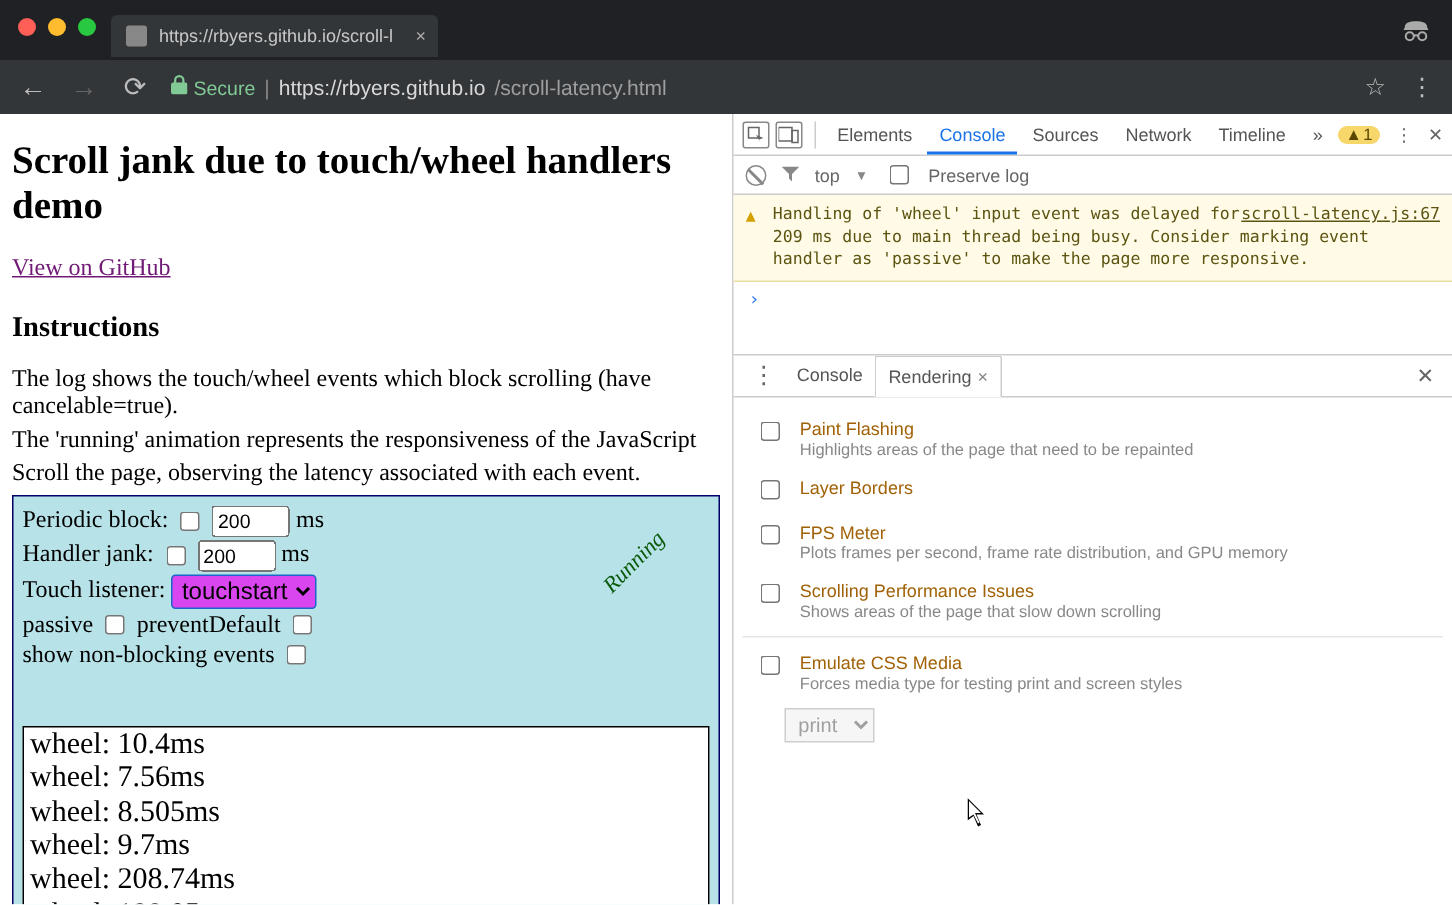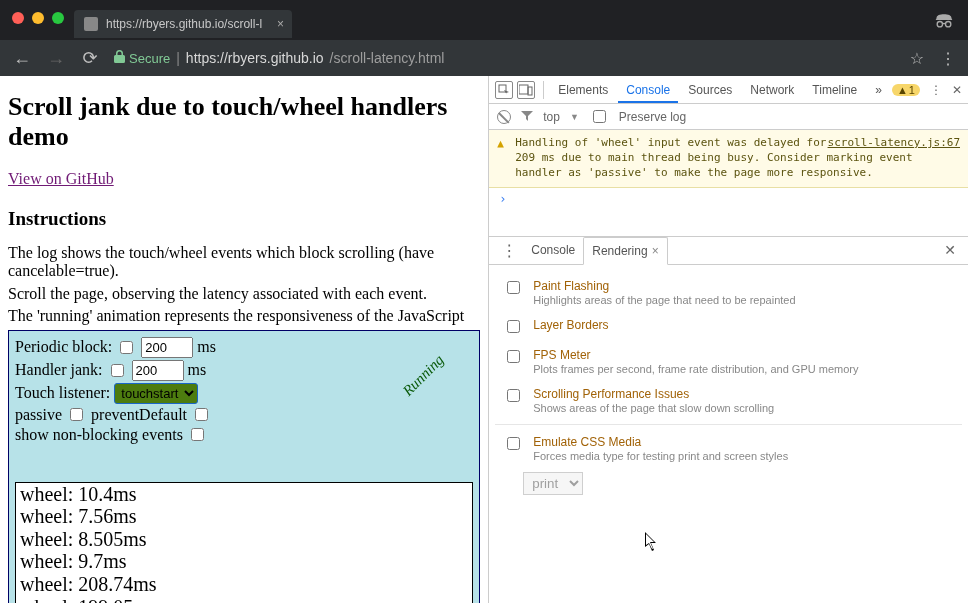--- a/index.html
+++ b/index.html
@@ -33,21 +33,21 @@
   .content { display: flex; height: calc(603px - 76px); }
   .page { width: 498px; background: #fff; overflow: hidden; padding: 6px 8px; font-family: "Times New Roman", Times, serif; font-size: 16px; color: #000; }
   .page h1 { font-size: 26px; margin: 10px 0 18px 0; font-weight: bold; }
   .page a.gh { color: #701a75; text-decoration: underline; }
   .page h2 { font-size: 19px; margin: 20px 0 14px 0; font-weight: bold; }
   .page p.desc { margin: 4px 0; line-height: 1.15; }
   .panel { margin-top: 4px; border: 1px solid #006; background: #b7e2e8; padding: 4px 6px; position: relative; }
   .panel .row { margin: 2px 0; display: flex; align-items: center; gap: 4px; }
   .panel input[type=checkbox] { margin: 0 4px; }
   .panel input[type=number] { width: 52px; font-size: 13px; padding: 1px 2px; }
-  .panel select { font-size: 13px; background: #4d7c0f; border: 1px solid #1a66c9; border-radius: 3px; padding: 1px 2px; }
+  .panel select { font-size: 16px; background: #d946ef; border: 1px solid #1a66c9; border-radius: 3px; padding: 1px 2px; }
   .running { position: absolute; right: 30px; top: 36px; color: #0a5a0a; font-family: Times, serif; font-style: italic; font-size: 15px; transform: rotate(-45deg); }
   .logbox { margin-top: 38px; border: 1px solid #000; background: #fff; height: 152px; overflow: hidden; padding: 0 4px; }
   .logbox div { font-family: "Times New Roman", serif; font-size: 20px; line-height: 1.13; }
 
   
   .devtools { flex: 1; border-left: 1px solid #ccc; background: #fff; display: flex; flex-direction: column; font-size: 12px; color: #333; }
   .dt-tabs { height: 28px; border-bottom: 1px solid #ccc; display: flex; align-items: center; padding: 0 6px; gap: 2px; }
   .dt-icon { width: 18px; height: 18px; border: 1px solid #888; border-radius: 2px; margin-right: 2px; display: flex; align-items: center; justify-content: center; }
   .dt-tabs .sep { width: 1px; height: 18px; background: #ccc; margin: 0 4px; }
   .dt-tab { padding: 6px 8px; color: #555; }
@@ -130,22 +130,22 @@
     </div>
   </div>
 
   <div class="content">
 
     <div class="page">
       <h1>Scroll jank due to touch/wheel handlers demo</h1>
       <a href="#" class="gh">View on GitHub</a>
       <h2>Instructions</h2>
       <p class="desc">The log shows the touch/wheel events which block scrolling (have cancelable=true).</p>
+      <p class="desc">The 'running' animation represents the responsiveness of the JavaScript</p>
       <p class="desc">Scroll the page, observing the latency associated with each event.</p>
-      <p class="desc">The 'running' animation represents the responsiveness of the JavaScript</p>
 
       <div class="panel">
         <div class="row">
           <span>Periodic block:</span>
           <input type="checkbox" style="">
           <input type="number" value="200" style="">
           <span>ms</span>
         </div>
         <div class="row">
           <span>Handler jank:</span>

